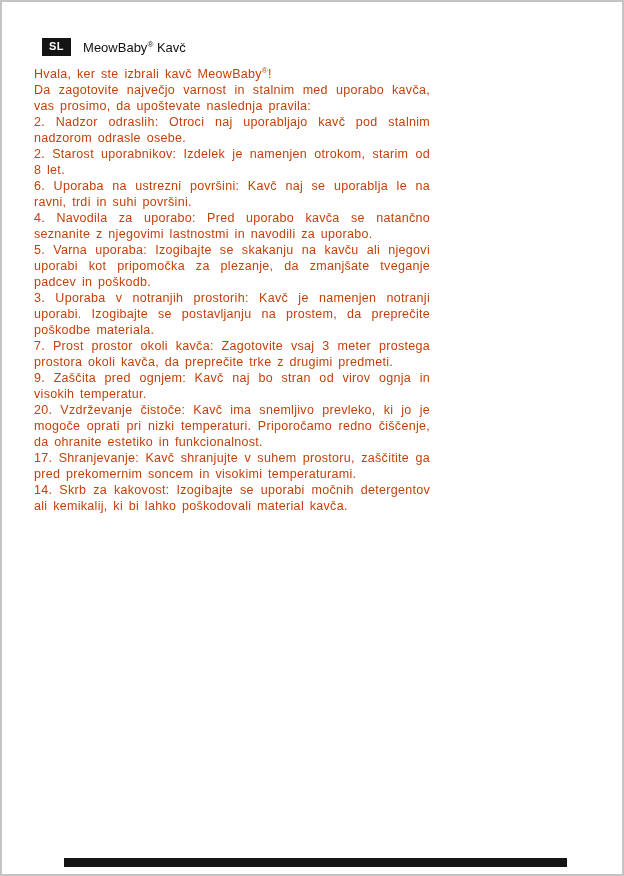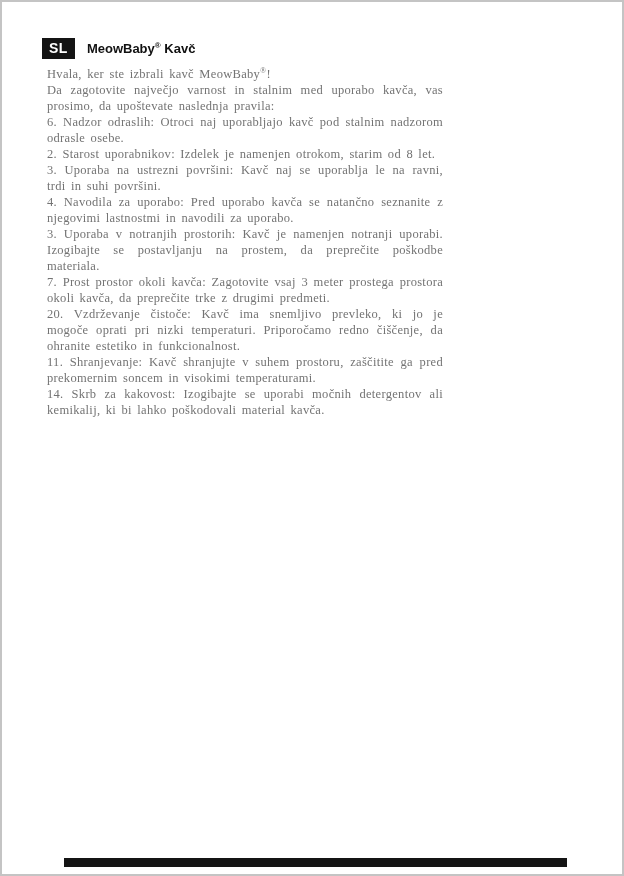--- a/index.html
+++ b/index.html
@@ -23,51 +23,50 @@
     display: flex;
     align-items: center;
     gap: 12px;
   }
 
   .lang-badge {
     display: inline-block;
     background: #141414;
     color: #ffffff;
     font-weight: bold;
-    font-size: 14px;
+    font-size: 11px;
     line-height: 1;
     padding: 3px 7px 4px 7px;
     letter-spacing: 0.5px;
   }
 
   .doc-title {
-    font-weight: bold;
+    font-weight: normal;
     font-size: 13px;
     color: #111111;
     white-space: nowrap;
   }
 
   sup.reg {
     font-size: 8px;
     line-height: 0;
     vertical-align: super;
   }
 
   .doc-body {
     position: absolute;
     top: 64px;
-    left: 45px;
+    left: 32px;
     width: 396px;
     text-align: justify;
     font-size: 12.5px;
     line-height: 16px;
     letter-spacing: 0.3px;
     word-spacing: 2px;
-    color: #737373;
-    font-family: Liberation Serif, serif;
+    color: #c2410c;
   }
 
   .para { margin: 0; }
 
   .bottom-bar {
     position: absolute;
     left: 62px;
     bottom: 7px;
     width: 503px;
     height: 9px;
@@ -81,26 +80,28 @@
 
   <header class="doc-header">
     <span class="lang-badge">SL</span>
     <span class="doc-title"><span>MeowBaby</span><sup class="reg">®</sup><span> Kavč</span></span>
   </header>
 
   <main class="doc-body">
     <p class="para"><span>Hvala, ker ste izbrali kavč MeowBaby</span><sup class="reg">®</sup><span>!</span></p>
 
     <p class="para">Da zagotovite največjo varnost in stalnim med uporabo kavča, vas prosimo, da upoštevate naslednja pravila:</p>
-    <p class="para">6. Nadzor odraslih: Otroci naj uporabljajo kavč pod stalnim nadzorom odrasle osebe.</p>
+    <p class="para">2. Nadzor odraslih: Otroci naj uporabljajo kavč pod stalnim nadzorom odrasle osebe.</p>
     <p class="para">2. Starost uporabnikov: Izdelek je namenjen otrokom, starim od 8 let.</p>
-    <p class="para">3. Uporaba na ustrezni površini: Kavč naj se uporablja le na ravni, trdi in suhi površini.</p>
+    <p class="para">6. Uporaba na ustrezni površini: Kavč naj se uporablja le na ravni, trdi in suhi površini.</p>
     <p class="para">4. Navodila za uporabo: Pred uporabo kavča se natančno seznanite z njegovimi lastnostmi in navodili za uporabo.</p>
+    <p class="para">5. Varna uporaba: Izogibajte se skakanju na kavču ali njegovi uporabi kot pripomočka za plezanje, da zmanjšate tveganje padcev in poškodb.</p>
     <p class="para">3. Uporaba v notranjih prostorih: Kavč je namenjen notranji uporabi. Izogibajte se postavljanju na prostem, da preprečite poškodbe materiala.</p>
     <p class="para">7. Prost prostor okoli kavča: Zagotovite vsaj 3 meter prostega prostora okoli kavča, da preprečite trke z drugimi predmeti.</p>
+    <p class="para">9. Zaščita pred ognjem: Kavč naj bo stran od virov ognja in visokih temperatur.</p>
     <p class="para">20. Vzdrževanje čistoče: Kavč ima snemljivo prevleko, ki jo je mogoče oprati pri nizki temperaturi. Priporočamo redno čiščenje, da ohranite estetiko in funkcionalnost.</p>
-    <p class="para">11. Shranjevanje: Kavč shranjujte v suhem prostoru, zaščitite ga pred prekomernim soncem in visokimi temperaturami.</p>
+    <p class="para">17. Shranjevanje: Kavč shranjujte v suhem prostoru, zaščitite ga pred prekomernim soncem in visokimi temperaturami.</p>
     <p class="para">14. Skrb za kakovost: Izogibajte se uporabi močnih detergentov ali kemikalij, ki bi lahko poškodovali material kavča.</p>
   </main>
 
   <div class="bottom-bar"></div>
 
 </div>
 
 </body></html>

